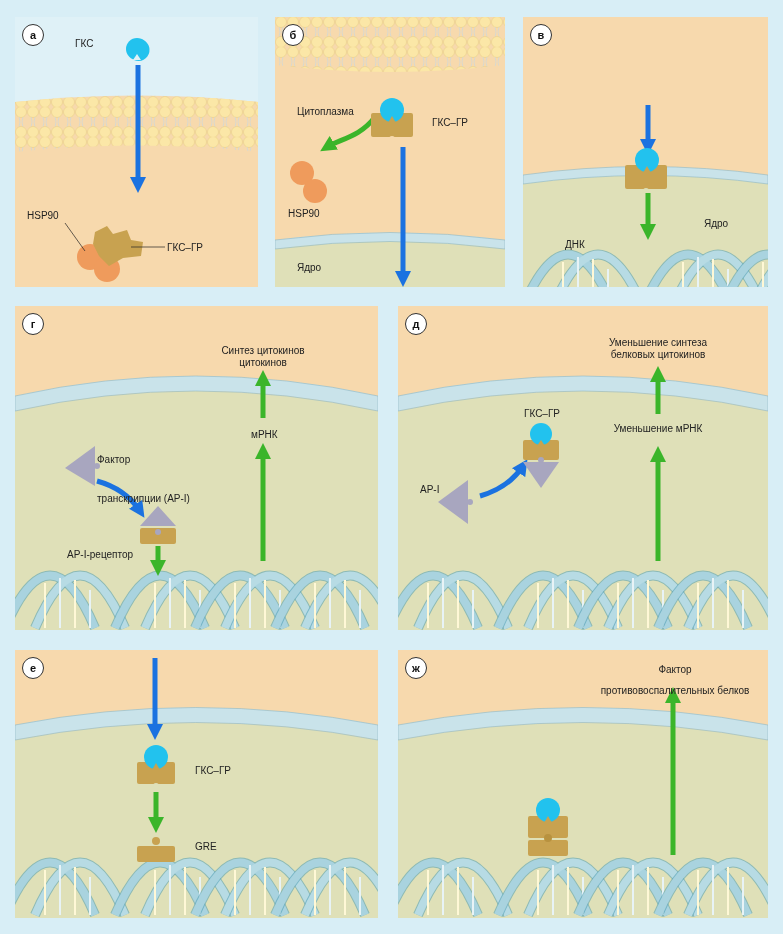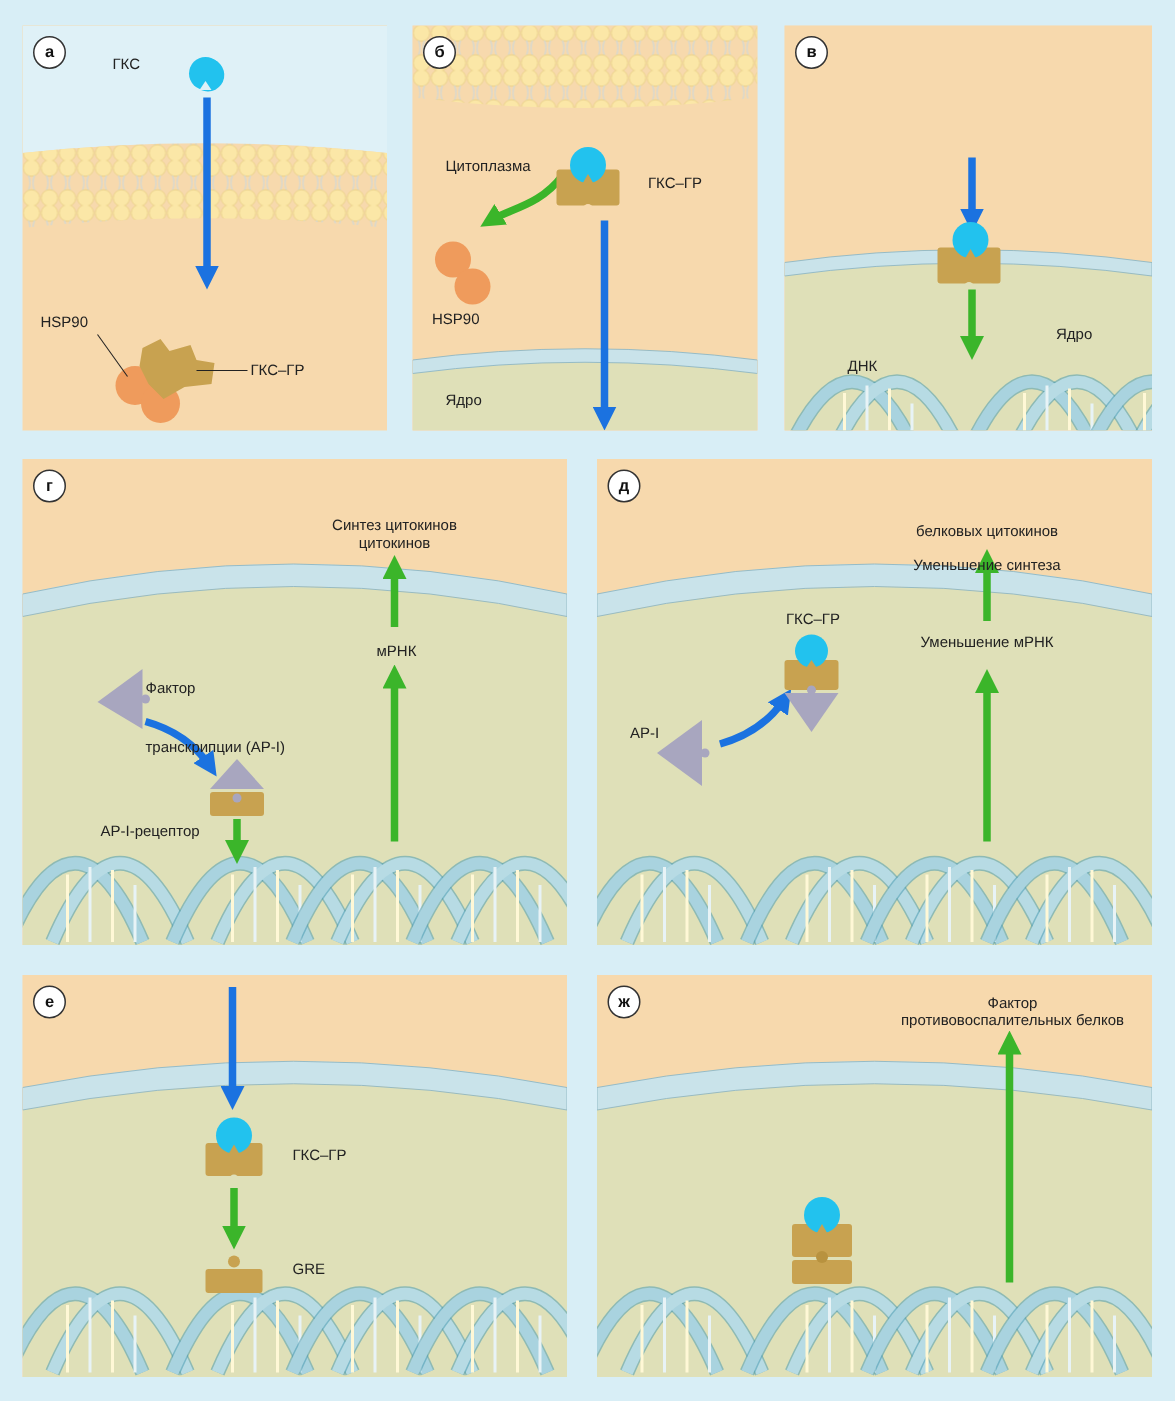--- a/index.html
+++ b/index.html
@@ -153,21 +153,21 @@
     <path d="M40,196 l30,-22 l0,44 z" fill="#a8a6bf"></path>
     <circle cx="72" cy="196" r="3" fill="#a8a6bf"></circle>
     <path d="M82,190 C100,185 115,175 125,160" stroke="#1b72e0" stroke-width="5" fill="none" marker-end="url(#hb)"></path>
     <rect x="125" y="134" width="36" height="20" rx="2" fill="#c8a250"></rect>
     <path d="M125,156 l36,0 l-18,26 z" fill="#a8a6bf"></path>
     <circle cx="143" cy="154" r="3" fill="#a8a6bf"></circle>
     <circle cx="143" cy="128" r="11" fill="#22c2ee"></circle>
     <path d="M139,140 l4,-6 l4,6 z" fill="#c8a250"></path>
   </svg>
   <div class="badge">д</div>
-  <div class="lbl c" style="left:260px;top:31px;margin-top:35px;">Уменьшение синтеза</div>
+  <div class="lbl c" style="left:260px;top:31px;">Уменьшение синтеза</div>
   <div class="lbl c" style="left:260px;top:43px;">белковых цитокинов</div>
   <div class="lbl" style="left:126px;top:102px;">ГКС–ГР</div>
   <div class="lbl c" style="left:260px;top:117px;">Уменьшение мРНК</div>
   <div class="lbl" style="left:22px;top:178px;">AP-I</div>
 </div>
 
 <div class="panel" style="left:15px;top:650px;width:363px;height:268px;">
   <svg width="363" height="268">
     <rect x="0" y="0" width="363" height="268" fill="#f7d9ad"></rect>
     <path d="M0,90 Q180,55 363,90 L363,268 L0,268 z" fill="#dfe0b8"></path>
@@ -205,14 +205,14 @@
     </g>
     <line x1="275" y1="205" x2="275" y2="45" stroke="#3bb52a" stroke-width="5" marker-end="url(#hg)"></line>
     <rect x="130" y="166" width="40" height="22" rx="2" fill="#c8a250"></rect>
     <rect x="130" y="190" width="40" height="16" rx="2" fill="#c8a250"></rect>
     <circle cx="150" cy="188" r="4" fill="#b8923f"></circle>
     <circle cx="150" cy="160" r="12" fill="#22c2ee"></circle>
     <path d="M146,173 l4,-7 l4,7 z" fill="#c8a250"></path>
   </svg>
   <div class="badge">ж</div>
   <div class="lbl c" style="left:277px;top:14px;">Фактор</div>
-  <div class="lbl c" style="left:277px;top:25px;">противовоспалительных белков</div>
+  <div class="lbl c" style="left:277px;top:35px;">противовоспалительных белков</div>
 </div>
 
 </body></html>

